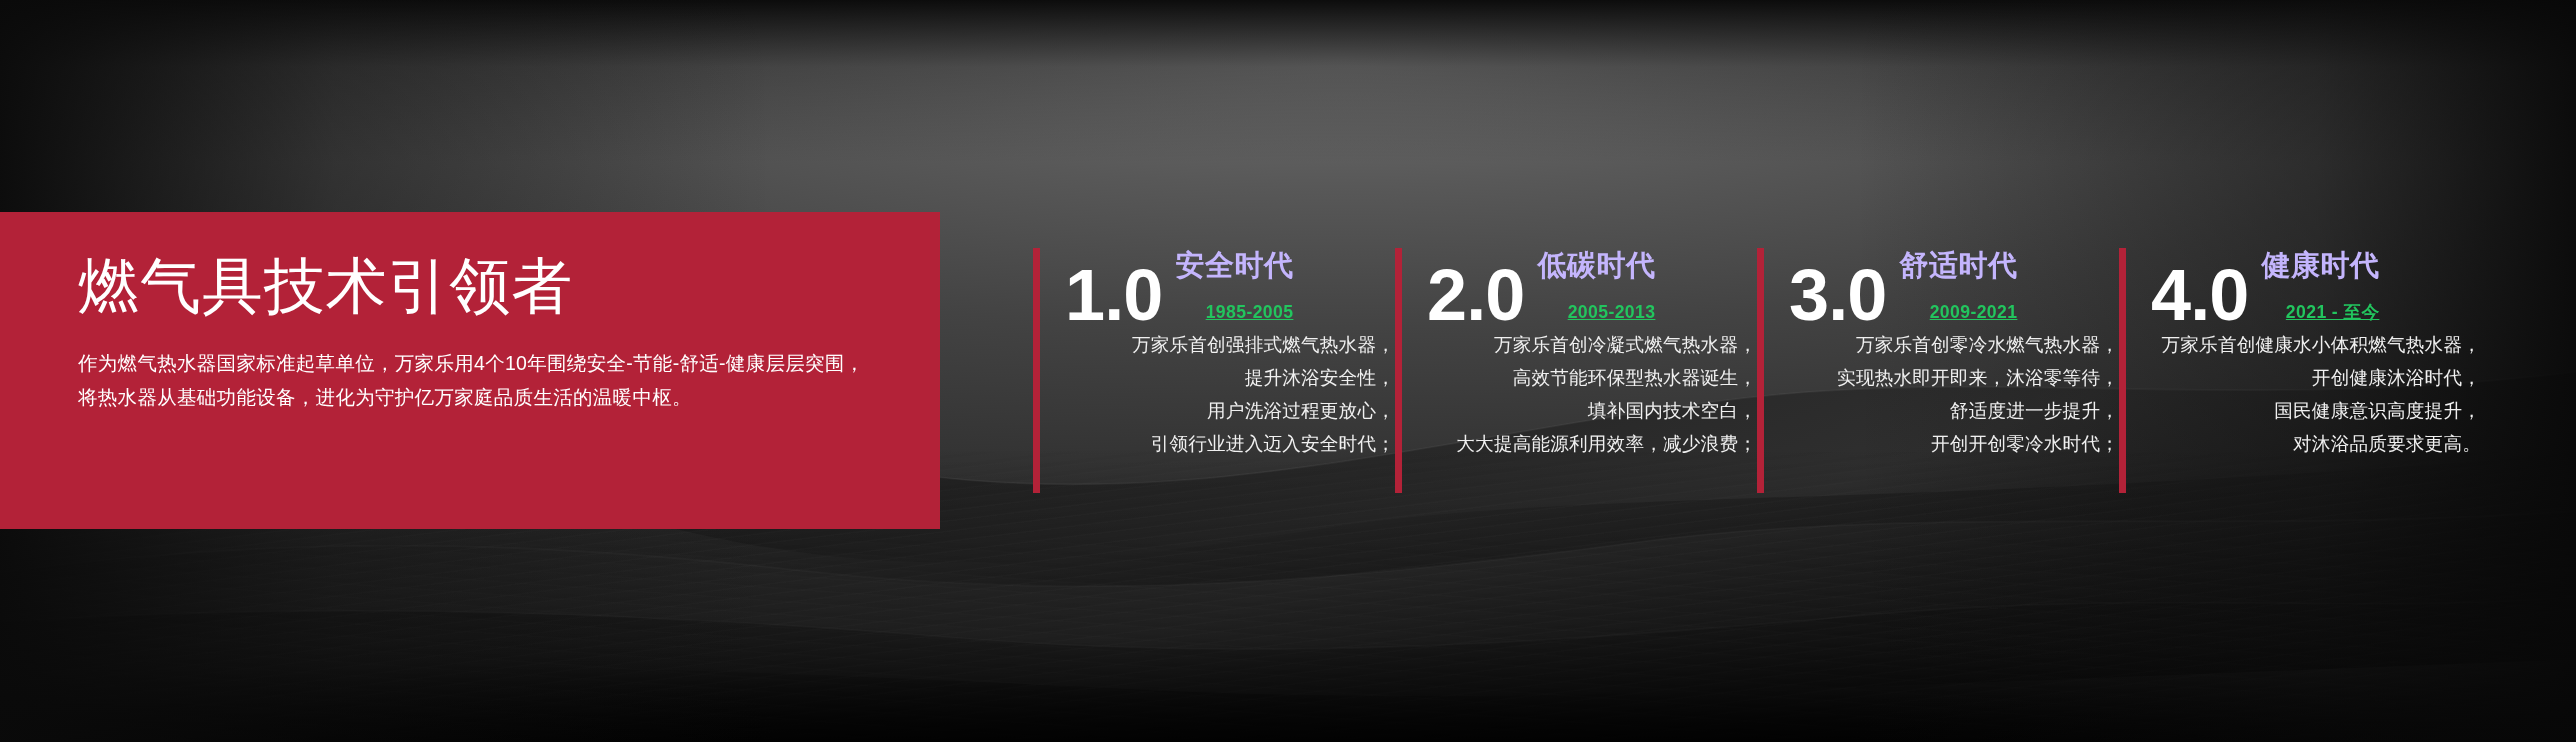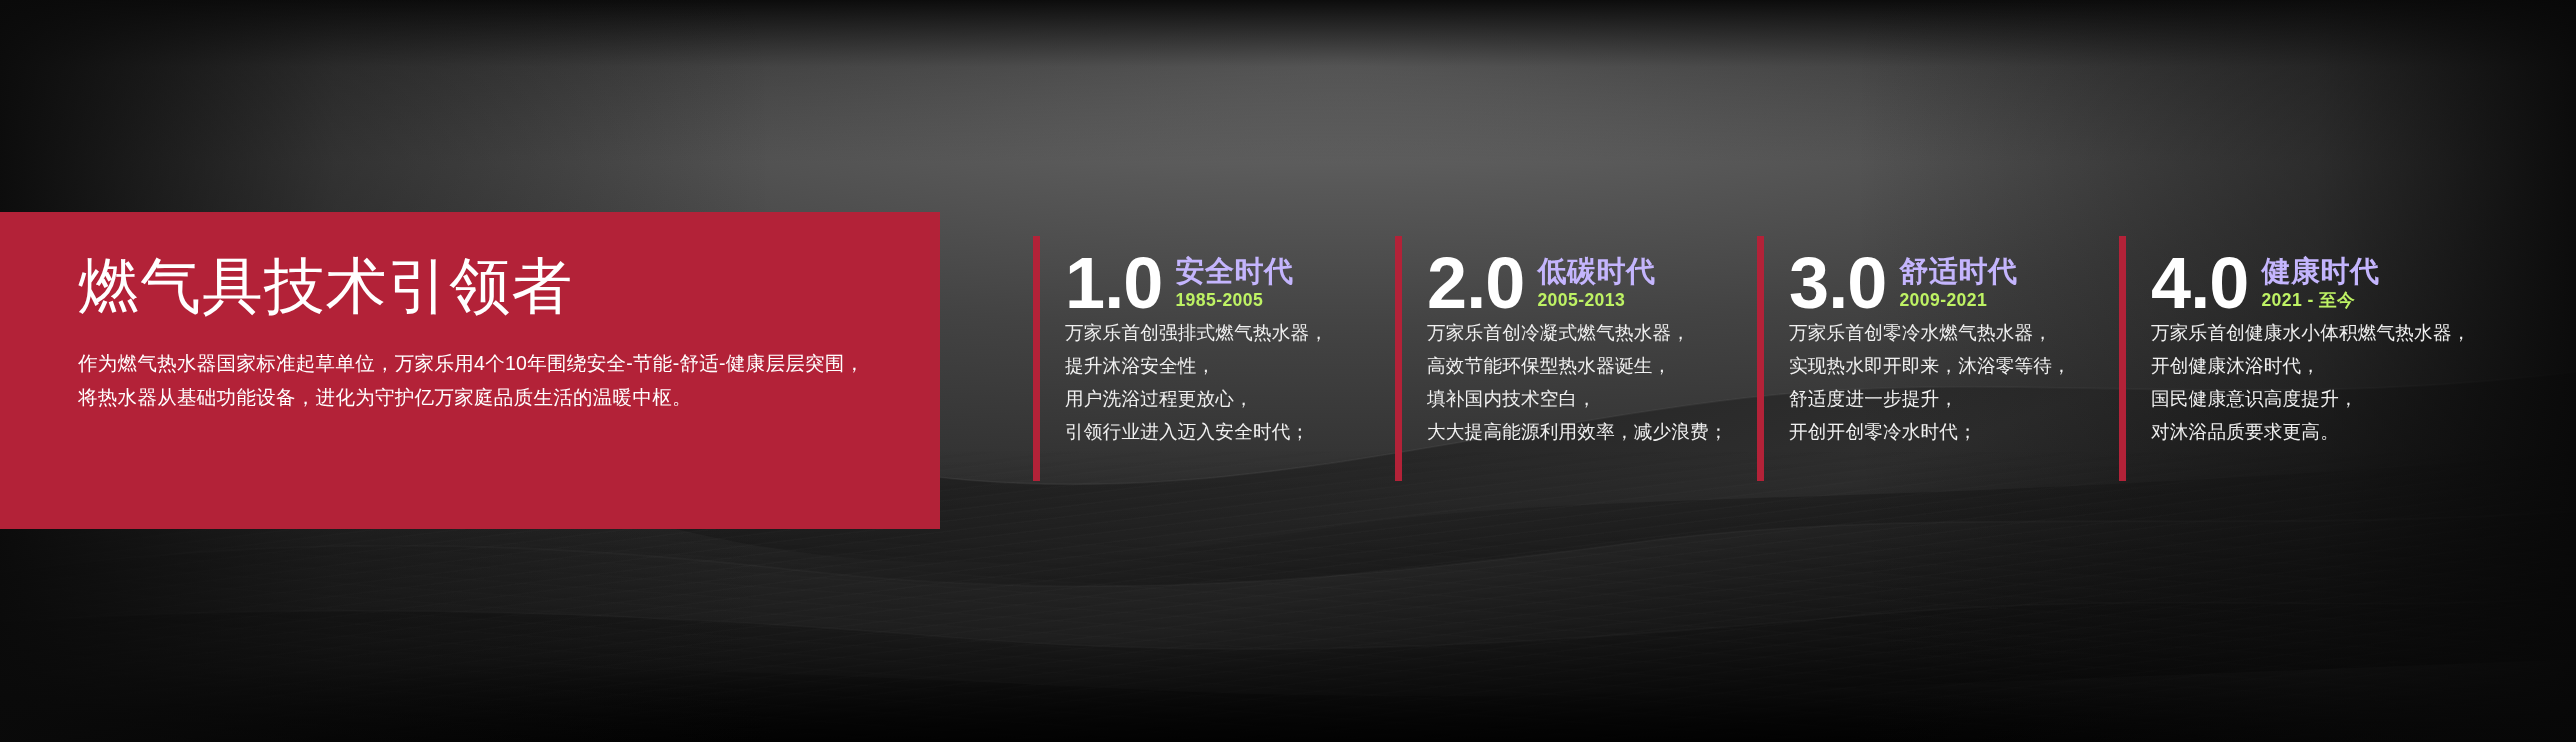--- a/index.html
+++ b/index.html
@@ -91,23 +91,24 @@
     font-size:19.5px;
     line-height:1.72;
     font-weight:400;
     letter-spacing:0.3px;
     white-space:nowrap;
   }
 
   
   .timeline {
     position:absolute;
-    left:1033px; top:236px;
+    left:1033px; top:248px;
     width:1486px; height:279px;
     display:flex;
+    text-align:right;
   }
   .era {
     position:relative;
     width:362px;
     padding-left:32px;
   }
   .era-bar {
     position:absolute; left:0; top:0;
     width:6.5px; height:245px;
     background:#b32238;
@@ -123,27 +124,28 @@
   .era-meta { padding-bottom:4.6px; }
   .era-title {
     color:#c4b5fd;
     font-size:29px;
     font-weight:700;
     line-height:1.2;
     letter-spacing:0.5px;
     white-space:nowrap;
   }
   .era-years {
-    color:#bef264;
+    color:#22c55e;
     font-size:17.6px;
     font-weight:700;
     line-height:1.3;
-    margin-top:0;
+    margin-top:18px;
     letter-spacing:0.4px;
     white-space:nowrap;
+    text-decoration:underline;
   }
   .era-body {
     color:#f0f0f0;
     font-size:18.6px;
     line-height:1.78;
     letter-spacing:0.2px;
     white-space:nowrap;
   }
   .era-body div { white-space:nowrap; }
 </style>

